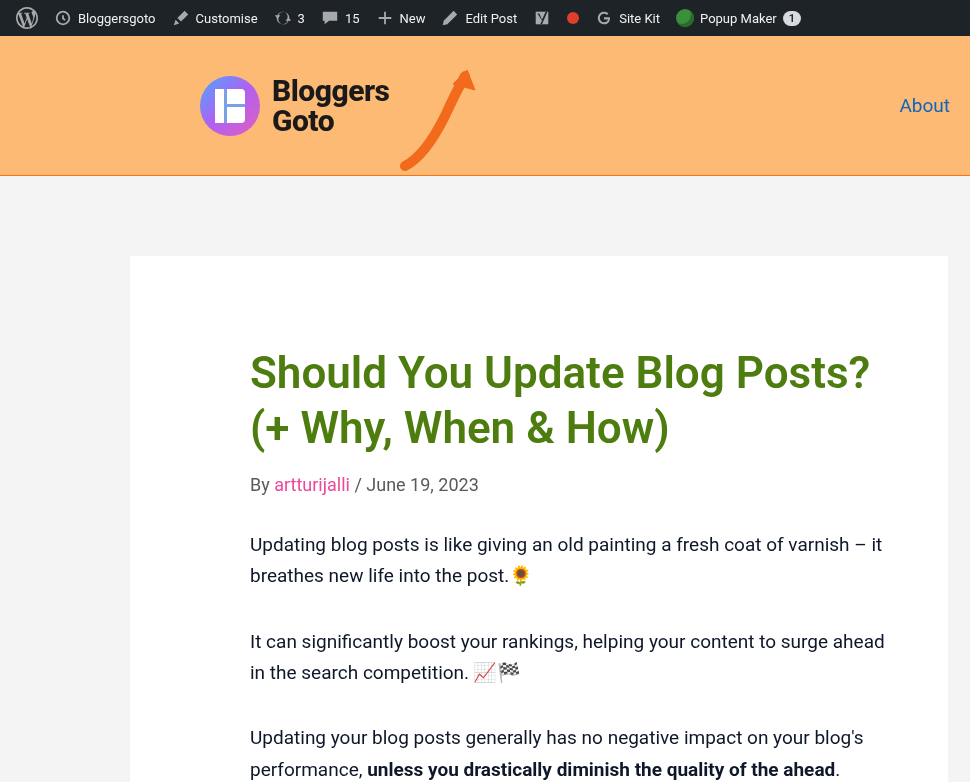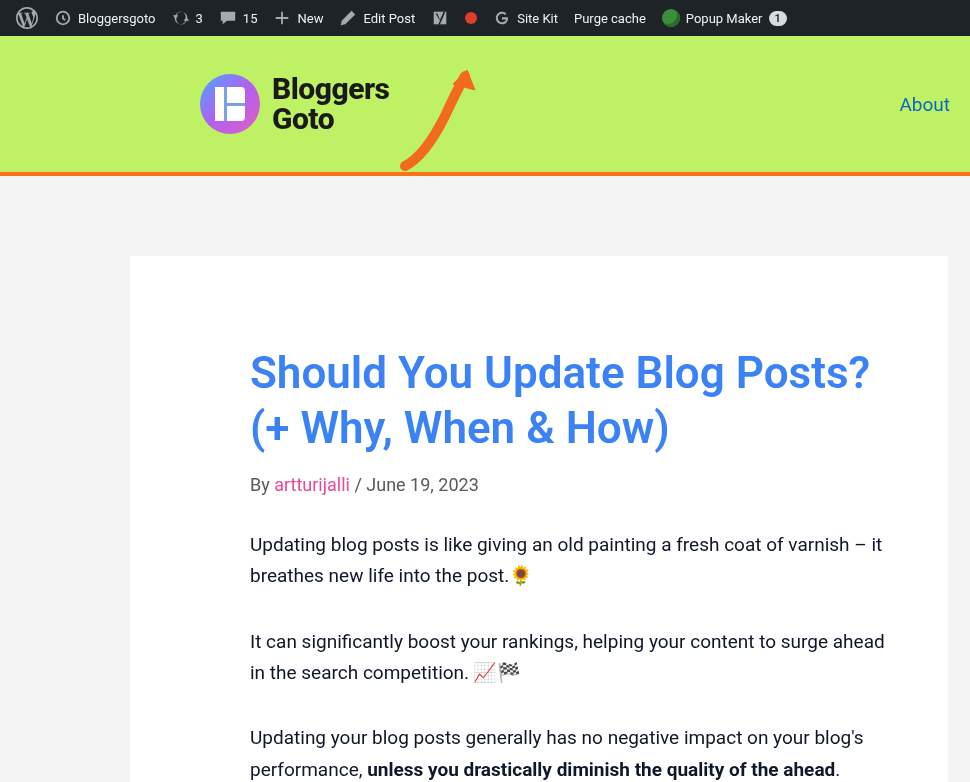--- a/index.html
+++ b/index.html
@@ -7,59 +7,65 @@
 
   .adminbar { background: #1d2327; color: #c3c4c7; height: 36px; display: flex; align-items: center; padding: 14px 8px; font-size: 13px; gap: 0; }
   .adminbar .item { display: flex; align-items: center; padding: 0 8px; height: 36px; cursor: pointer; gap: 6px; color: #f0f0f1; }
   .adminbar .item svg { width: 18px; height: 18px; fill: #a7aaad; }
   .adminbar .wp svg { width: 22px; height: 22px; }
   .adminbar .yoast { width:18px; height:18px; display:flex; align-items:center; justify-content:center; }
   .adminbar .reddot { width: 12px; height: 12px; border-radius: 50%; background: #e03e2d; }
   .adminbar .badge { background: #d7dade; color:#1d2327; border-radius: 10px; font-size: 11px; padding: 1px 6px; font-weight:600; }
   .adminbar .green { width:18px; height:18px; background:#3a8f3a; border-radius:50%; box-shadow: inset -3px -3px 0 #2a6a2a; }
 
-  .header { background: #bef264; height: 140px; display: flex; align-items: center; justify-content: space-between; padding: 0 20px 0 200px; border-bottom: 4px solid #f97316; position: relative; }
+  .header { background: #fdba74; height: 140px; display: flex; align-items: center; justify-content: space-between; padding: 0 20px 0 200px; border-bottom: 1px solid #f97316; position: relative; }
   .logo { display: flex; align-items: center; gap: 12px; }
   .logo-mark { width: 60px; height: 60px; border-radius: 50%; background: linear-gradient(135deg, #4aa8ff, #b060f0, #e060c0); display:flex; align-items:center; justify-content:center; }
   .logo-mark-inner { width: 30px; height: 34px; background: #fff; border-radius: 4px; display:flex; }
   .logo-mark-inner .l { width:40%; background:#fff; border-right:3px solid #7aa0e8; }
   .logo-mark-inner .r { width:60%; display:flex; flex-direction:column; }
   .logo-mark-inner .r div { flex:1; border-bottom:3px solid #7aa0e8; }
   .logo-mark-inner .r div:last-child { border:none; }
   .logo-text { font-size: 30px; font-weight: 800; line-height: 1; color: #1a1a1a; letter-spacing: -0.5px; }
 
   .arrow-annot { position:absolute; left: 395px; top: 30px; pointer-events:none; }
   .arrow-annot svg { stroke: #f26a1b; fill:#f26a1b; }
 
   .nav { display: flex; gap: 36px; font-size: 19px; }
   .nav a { color: #0a66c2; text-decoration: none; display:flex; align-items:center; gap:6px; }
   .nav .chev { width:14px; height:14px; }
 
   .content-wrap { margin: 80px 22px 0 130px; background: #fff; padding: 90px 50px 40px 120px; }
   .content { max-width: 680px; }
-  h1 { font-size: 44px; font-weight: 600; color: #3b82f6; line-height: 1.25; font-family: "Segoe UI", Roboto, sans-serif; }
+  h1 { font-size: 44px; font-weight: 600; color: #4d7c0f; line-height: 1.25; font-family: "Segoe UI", Roboto, sans-serif; }
   .meta { margin-top: 18px; font-size: 18px; color: #5a5a5a; }
   .meta a { color: #ec4899; text-decoration: none; text-align: center; }
   .body p { margin-top: 34px; font-size: 19px; line-height: 1.65; color: #0f172a; }
   .body strong { font-weight: 700; }
 </style>
 </head>
 <body>
 
 <div class="adminbar">
   <div class="item wp">
     <svg viewBox="0 0 20 20">
         <path d="M10 0C4.5 0 0 4.5 0 10s4.5 10 10 10 10-4.5 10-10S15.5 0 10 0zM1.5 10c0-1.2.3-2.4.7-3.4l4 11C3.5 16 1.5 13.2 1.5 10zm8.5 8.5c-.8 0-1.6-.1-2.4-.3l2.5-7.4 2.6 7.2c0 .1 0 .1.1.1-.9.3-1.8.4-2.8.4zm1.2-12.5c.5 0 1-.1 1-.1.5 0 .4-.7-.1-.7 0 0-1.4.1-2.3.1-.8 0-2.2-.1-2.2-.1-.5 0-.5.8-.1.7 0 0 .4.1.9.1l1.3 3.7L7.8 15 4.6 6c.5 0 1-.1 1-.1.5 0 .4-.7-.1-.7 0 0-1.4.1-2.3.1H2.9C4.4 3 7 1.5 10 1.5c2.2 0 4.2.8 5.7 2.2h-.1c-.8 0-1.4.7-1.4 1.5 0 .7.4 1.3.8 2 .3.6.7 1.3.7 2.3 0 .7-.3 1.6-.6 2.7L14.3 15l-3.1-9zm6.1-.2c.8 1.3 1.2 2.7 1.2 4.2 0 3.3-1.8 6.1-4.4 7.6l2.6-7.5c.5-1.2.6-2.2.6-3.1 0-.4 0-.8-.1-1.2z"></path>
       </svg>
   </div>
   <div class="item">
     <svg viewBox="0 0 20 20">
         <path d="M10 2a8 8 0 100 16 8 8 0 000-16zm0 14a6 6 0 110-12 6 6 0 010 12zm1-9h-2v4l3 2 1-1.5-2-1.2V7z"></path>
       </svg>
     <span>Bloggersgoto</span>
+  </div>
+  <div class="item">
+    <svg viewBox="0 0 20 20">
+        <path d="M14 2l4 4-8 8-4-4 8-8zM4 12l-2 6 6-2-4-4z"></path>
+      </svg>
+    <span>Customise</span>
   </div>
   <div class="item">
     <svg viewBox="0 0 20 20">
         <path d="M10 3a7 7 0 00-6.3 4H1l3 4 3-4H4.9A5 5 0 0115 10h2a7 7 0 00-7-7zm6 6l-3 4h2.1A5 5 0 015 10H3a7 7 0 0013.3 3H19l-3-4z"></path>
       </svg>
     <span>3</span>
   </div>
   <div class="item">
     <svg viewBox="0 0 20 20">
         <path d="M2 3h16v10H9l-5 4v-4H2V3z"></path>
@@ -87,23 +93,20 @@
     </span>
   </div>
   <div class="item">
     <span class="reddot"></span>
   </div>
   <div class="item">
     <svg viewBox="0 0 24 24">
         <path fill="#a7aaad" d="M21.35 11.1H12v2.8h5.35c-.5 2.4-2.5 3.7-5.35 3.7A5.6 5.6 0 1112 6.4c1.5 0 2.9.6 3.9 1.5l2-2A8.4 8.4 0 1012 20.4c4.8 0 8-3.4 8-8.2 0-.4 0-.7-.1-1.1z"></path>
       </svg>
     <span>Site Kit</span>
-  </div>
-  <div class="item">
-    <span>Purge cache</span>
   </div>
   <div class="item">
     <span class="green"></span>
     <span>Popup Maker</span>
     <span class="badge">1</span>
   </div>
 </div>
 
 <div class="header">
   <div class="logo">

